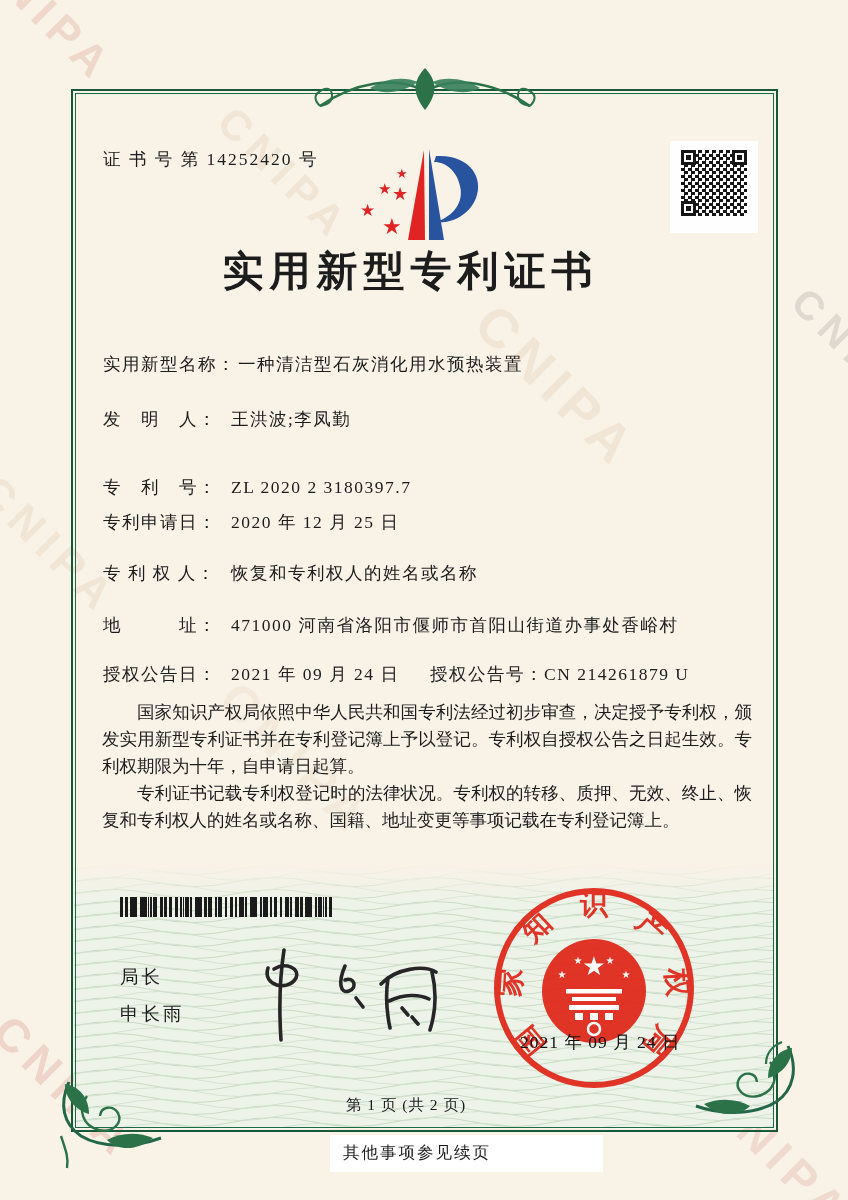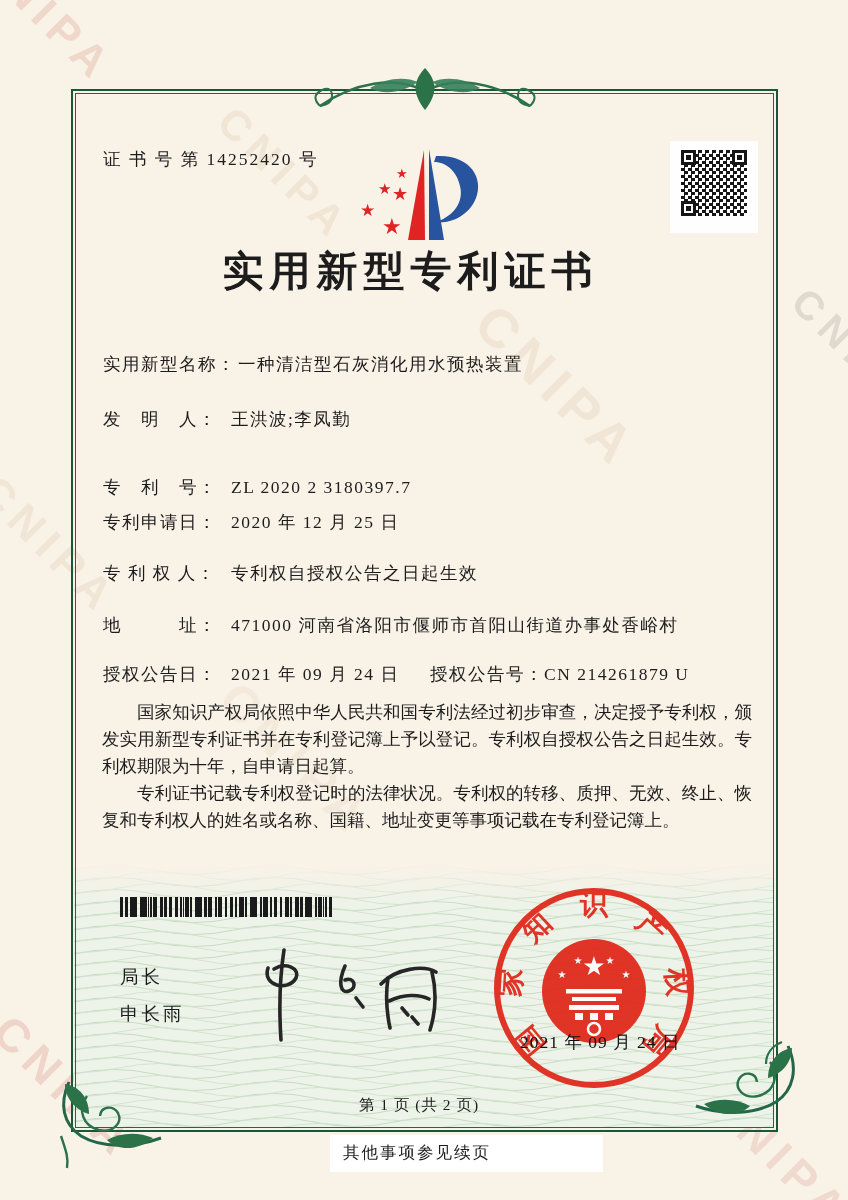--- a/index.html
+++ b/index.html
@@ -40,21 +40,21 @@
       repeating-linear-gradient(90deg,#1a1a1a 0 2px,transparent 2px 5px),
       repeating-linear-gradient(90deg,#1a1a1a 0 1px,transparent 1px 7px),
       repeating-linear-gradient(90deg,#1a1a1a 0 3px,transparent 3px 11px);}
   .sig-title{position:absolute;left:120px;top:964px;font-size:18.5px;letter-spacing:3px;z-index:4;}
   .sig-name{position:absolute;left:120px;top:1001px;font-size:18.5px;letter-spacing:3px;z-index:4;}
   .signature{position:absolute;left:248px;top:938px;width:205px;height:108px;z-index:4;}
   
   .seal{position:absolute;left:489px;top:883px;width:210px;height:210px;z-index:5;}
   .seal-date{position:absolute;left:520px;top:1030px;font-size:17.5px;letter-spacing:1px;z-index:6;color:#111;}
   
-  .page-num{position:absolute;left:84px;top:1095px;width:670px;text-align:center;font-size:15.5px;z-index:4;letter-spacing:1px;}
+  .page-num{position:absolute;left:71px;top:1095px;width:670px;text-align:center;font-size:15.5px;z-index:4;letter-spacing:1px;}
   .cont-box{position:absolute;left:330px;top:1135px;width:273px;height:37px;background:#ffffff;z-index:4;}
   .cont-text{position:absolute;left:13px;top:7px;font-size:16.5px;letter-spacing:2px;}
   
   .orn{position:absolute;z-index:4;}
 </style>
 </head>
 <body>
 
 <span class="wm" style="left:-42px;top:-12px;font-size:44px;color:rgba(231,196,184,0.6);">CNIPA</span>
 <span class="wm" style="left:200px;top:150px;font-size:42px;color:rgba(240,229,213,0.95);">CNIPA</span>
@@ -149,21 +149,21 @@
 <div class="row" style="top:407px;">
   <span class="label">发　明　人：</span><span class="value">王洪波;李凤勤</span>
 </div>
 <div class="row" style="top:475px;">
   <span class="label">专　利　号：</span><span class="value">ZL 2020 2 3180397.7</span>
 </div>
 <div class="row" style="top:510px;">
   <span class="label">专利申请日：</span><span class="value">2020 年 12 月 25 日</span>
 </div>
 <div class="row" style="top:561px;">
-  <span class="label">专 利 权 人：</span><span class="value">专利权自授权公告之日起生效</span>
+  <span class="label">专 利 权 人：</span><span class="value">恢复和专利权人的姓名或名称</span>
 </div>
 <div class="row" style="top:613px;">
   <span class="label">地　　　址：</span><span class="value">471000 河南省洛阳市偃师市首阳山街道办事处香峪村</span>
 </div>
 <div class="row" style="top:662px;">
   <span class="label">授权公告日：</span><span class="value">2021 年 09 月 24 日</span>
 </div>
 <div class="row2" style="top:662px;">
   <span class="label">授权公告号：</span><span class="value">CN 214261879 U</span>
 </div>

